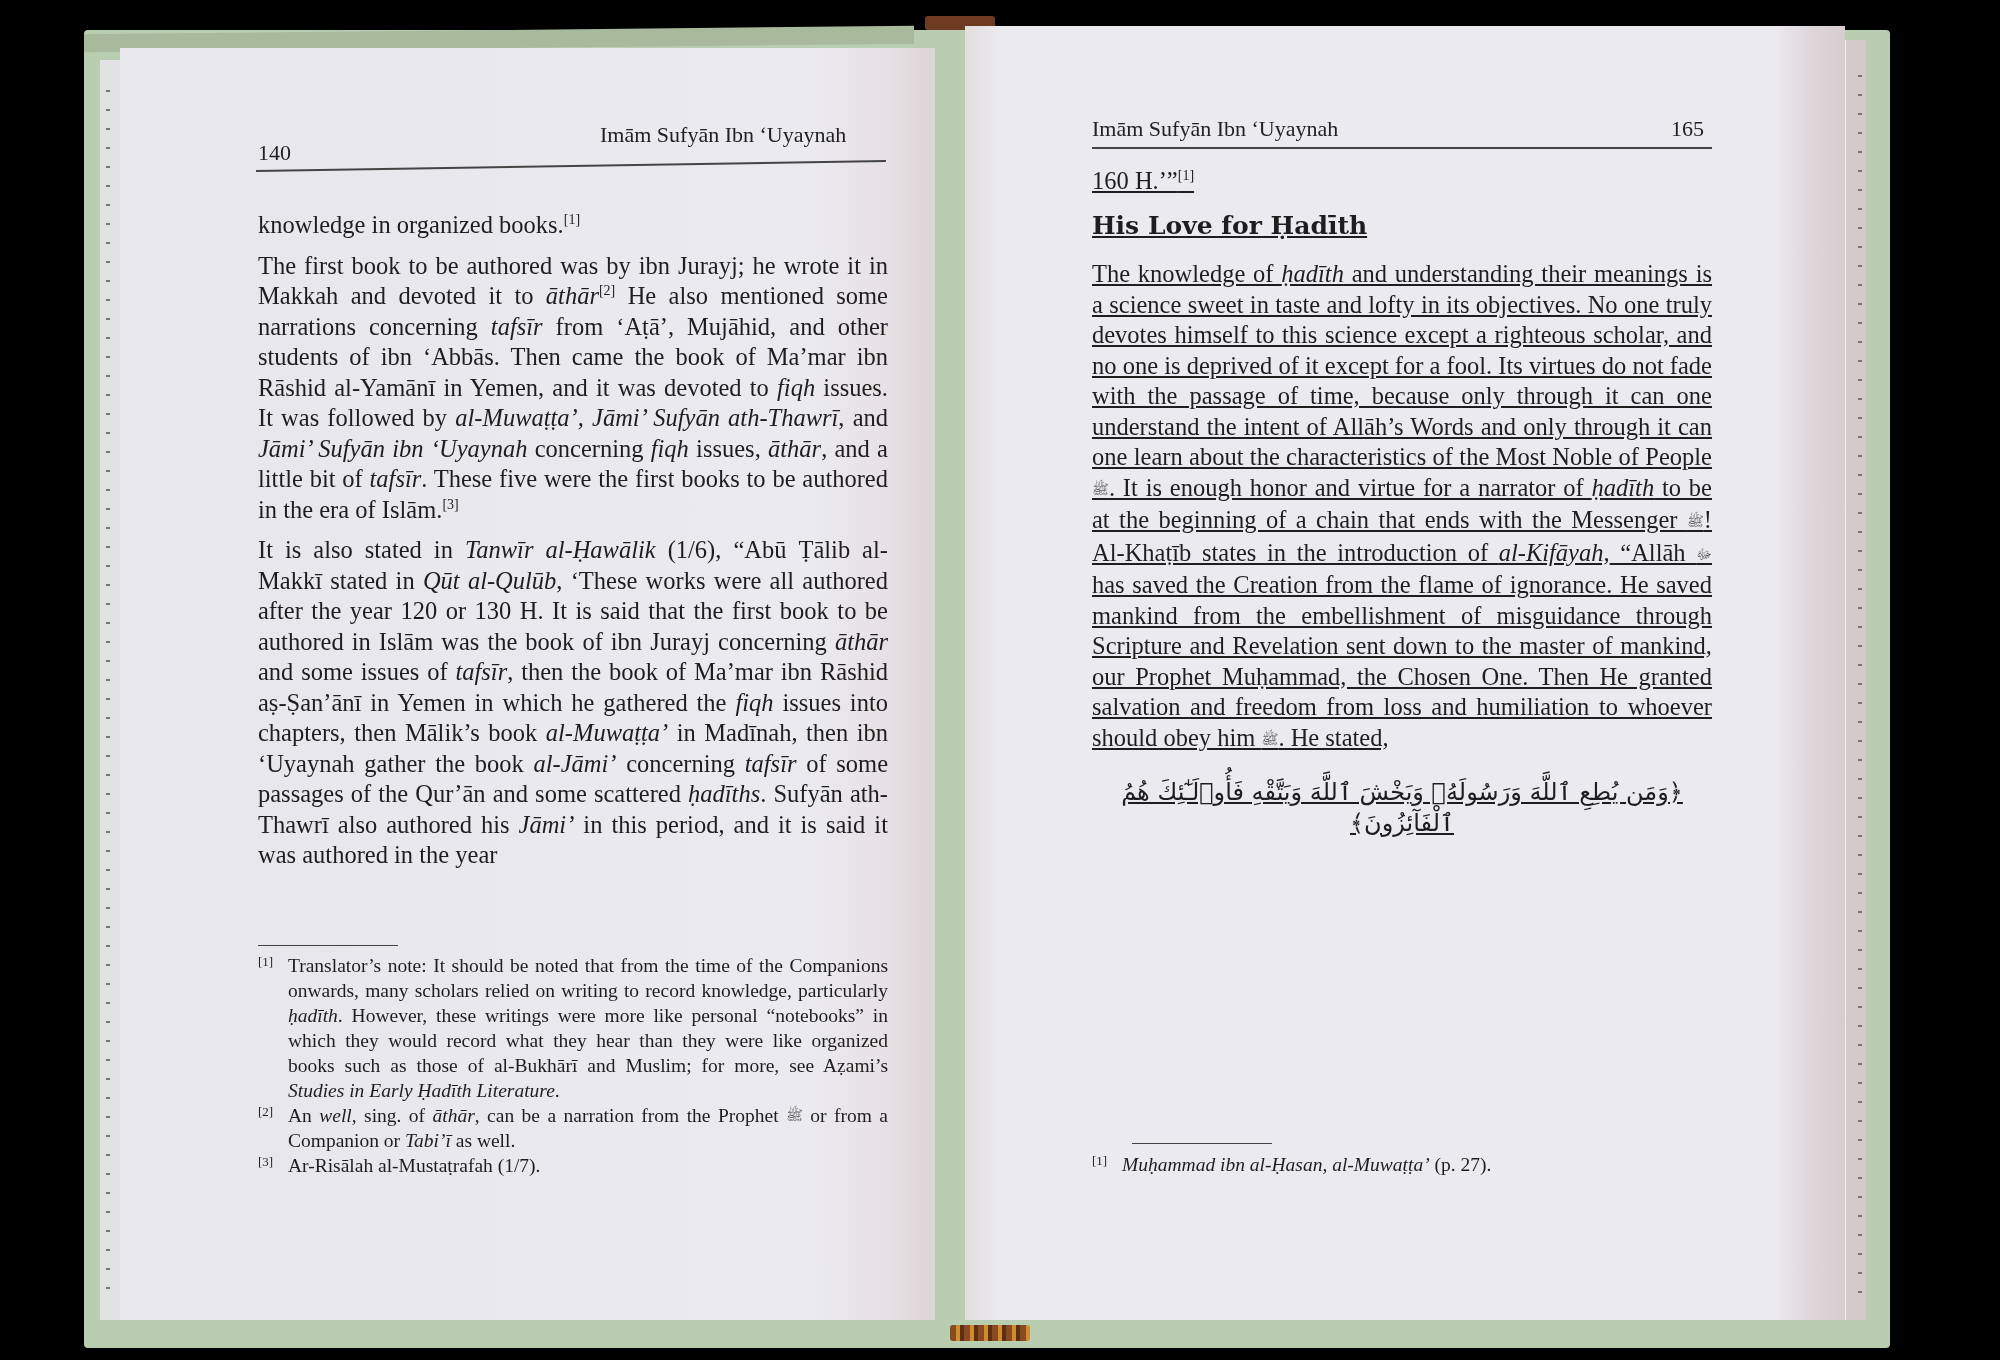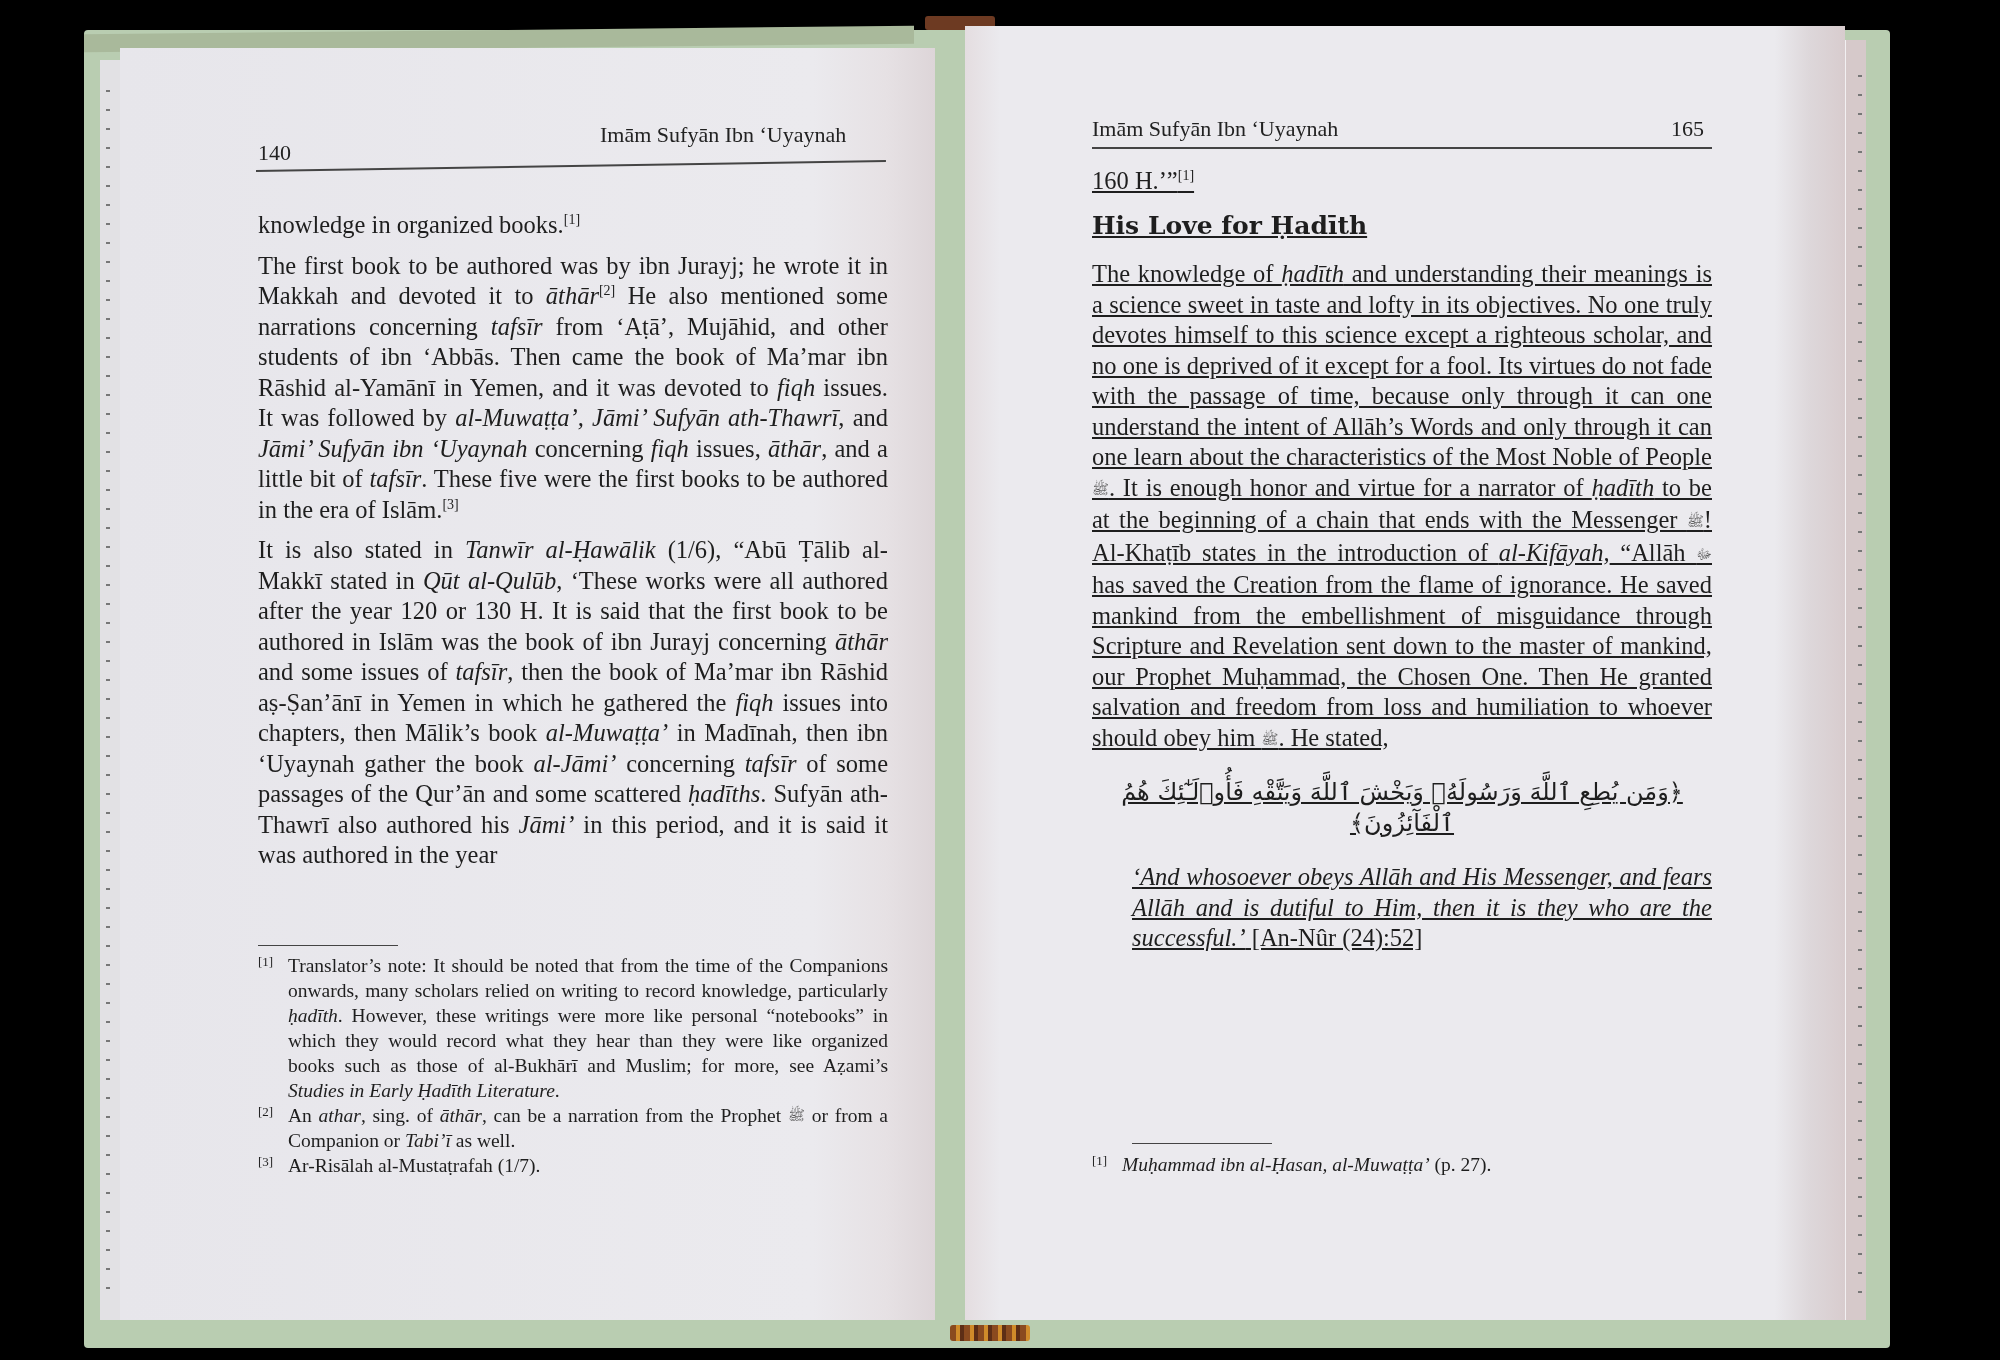--- a/index.html
+++ b/index.html
@@ -60,38 +60,37 @@
 
   <div class="text-block" id="left-body" style="left:138px; top:130px; width:630px;margin-top:32px;">
       <p>knowledge in organized books.<sup>[1]</sup></p>
       <p>The first book to be authored was by ibn Jurayj; he wrote it in Makkah and devoted it to <i>āthār</i><sup>[2]</sup>  He also mentioned some narrations concerning <i>tafsīr</i> from ‘Aṭā’, Mujāhid, and other students of ibn ‘Abbās. Then came the book of Ma’mar ibn Rāshid al-Yamānī in Yemen, and it was devoted to <i>fiqh</i> issues. It was followed by <i>al-Muwaṭṭa’, Jāmi’ Sufyān ath-Thawrī</i>, and <i>Jāmi’ Sufyān ibn ‘Uyaynah</i> concerning <i>fiqh</i> issues, <i>āthār</i>, and a little bit of <i>tafsīr</i>. These five were the first books to be authored in the era of Islām.<sup>[3]</sup></p>
       <p>It is also stated in <i>Tanwīr al-Ḥawālik</i> (1/6), “Abū Ṭālib al-Makkī stated in <i>Qūt al-Qulūb</i>, ‘These works were all authored after the year 120 or 130 H. It is said that the first book to be authored in Islām was the book of ibn Jurayj concerning <i>āthār</i> and some issues of <i>tafsīr</i>, then the book of Ma’mar ibn Rāshid aṣ-Ṣan’ānī in Yemen in which he gathered the <i>fiqh</i> issues into chapters, then Mālik’s book <i>al-Muwaṭṭa’</i> in Madīnah, then ibn ‘Uyaynah gather the book <i>al-Jāmi’</i> concerning <i>tafsīr</i> of some passages of the Qur’ān and some scattered <i>ḥadīths</i>. Sufyān ath-Thawrī also authored his <i>Jāmi’</i> in this period, and it is said it was authored in the year</p>
     </div>
 
   <div class="rule" style="left:138px; top:897px; width:140px; height:1px;"></div>
   <div class="fn-block" id="left-fns" style="left:138px; top:905px; width:630px;">
       <p class="fn"><span class="fn-num">[1]</span>Translator’s note: It should be noted that from the time of the Companions onwards, many scholars relied on writing to record knowledge, particularly <i>ḥadīth</i>. However, these writings were more like personal “notebooks” in which they would record what they hear than they were like organized books such as those of al-Bukhārī and Muslim; for more, see Aẓami’s <i>Studies in Early Ḥadīth Literature</i>.</p>
-      <p class="fn"><span class="fn-num">[2]</span>An <i>athar</i>, sing. of <i>āthār</i>, can be a narration from the Prophet <span class="saw">ﷺ</span> or from a Companion or <i>Tabi’ī</i> as well.</p>
+      <p class="fn"><span class="fn-num">[2]</span>An <i>well</i>, sing. of <i>āthār</i>, can be a narration from the Prophet <span class="saw">ﷺ</span> or from a Companion or <i>Tabi’ī</i> as well.</p>
       <p class="fn"><span class="fn-num">[3]</span>Ar-Risālah al-Mustaṭrafah (1/7).</p>
     </div>
 </div>
 
 <div class="page page-right">
   <div class="running-head" style="left:127px; top:90px;">Imām Sufyān Ibn ‘Uyaynah</div>
   <div class="running-head" style="left:706px; top:90px;">165</div>
   <div class="rule" style="left:127px; top:121px; width:620px;"></div>
 
   <div class="text-block" id="right-body" style="left:127px; top:140px; width:620px;text-decoration:underline;">
     <div id="right-opening">160 H.’”<sup>[1]</sup></div>
     <h2>His Love for Ḥadīth</h2>
     <div id="right-paras">
         <p>The knowledge of <i>ḥadīth</i> and understanding their meanings is a science sweet in taste and lofty in its objectives. No one truly devotes himself to this science except a righteous scholar, and no one is deprived of it except for a fool. Its virtues do not fade with the passage of time, because only through it can one understand the intent of Allāh’s Words and only through it can one learn about the characteristics of the Most Noble of People <span class="saw">ﷺ</span>. It is enough honor and virtue for a narrator of <i>ḥadīth</i> to be at the beginning of a chain that ends with the Messenger <span class="saw">ﷺ</span>! Al-Khaṭīb states in the introduction of <i>al-Kifāyah,</i> “Allāh <span class="saw">ﷻ</span> has saved the Creation from the flame of ignorance. He saved mankind from the embellishment of misguidance through Scripture and Revelation sent down to the master of mankind, our Prophet Muḥammad, the Chosen One. Then He granted salvation and freedom from loss and humiliation to whoever should obey him <span class="saw">ﷺ</span>. He stated,</p>
       </div>
     <div class="arabic">﴿وَمَن يُطِعِ ٱللَّهَ وَرَسُولَهُۥ وَيَخْشَ ٱللَّهَ وَيَتَّقْهِ فَأُو۟لَـٰٓئِكَ هُمُ ٱلْفَآئِزُونَ﴾</div>
-    <div class="quote"><i>‘And whosoever obeys Allāh and His Messenger, and fears Allāh and is dutiful to Him, then it is they who are the successful.’</i><span> [An-Nûr (24):52]</span></div>
   </div>
 
   <div class="rule" style="left:167px; top:1117px; width:140px; height:1px;"></div>
   <div class="fn-block" id="right-fns" style="left:127px; top:1126px; width:620px;">
       <p class="fn"><span class="fn-num">[1]</span><i>Muḥammad ibn al-Ḥasan, al-Muwaṭṭa’</i> (p. 27).</p>
     </div>
 </div>
 
 <div class="stitch" style="left: 106px; top: 90px;"></div>
 <div class="stitch" style="left: 106px; top: 109px;"></div>

